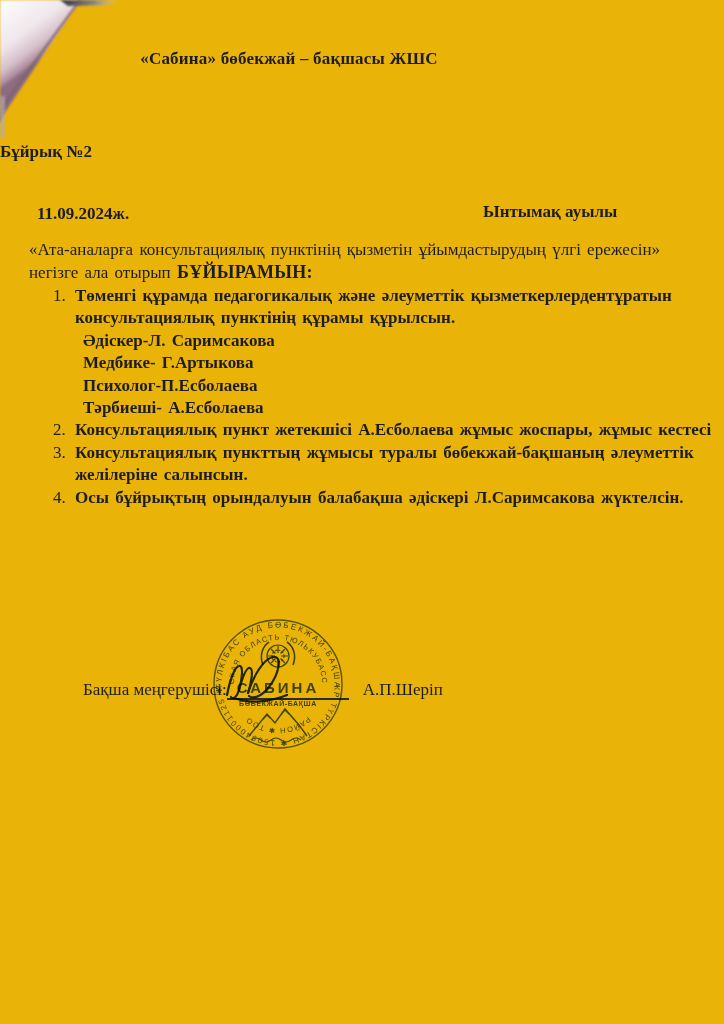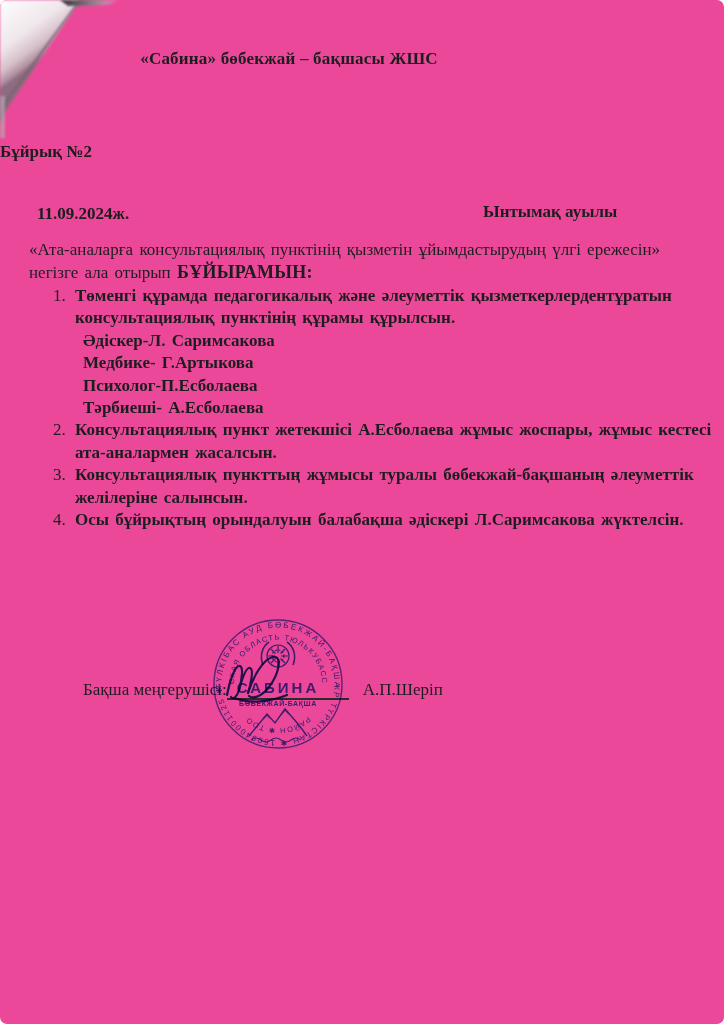--- a/index.html
+++ b/index.html
@@ -1,18 +1,18 @@
 <!DOCTYPE html>
 <html><head>
 <meta charset="utf-8">
 <style>
   html,body{margin:0;padding:0;background:#ffffff;}
   .page{
-    position:relative;width:724px;height:1024px;background:#ec4899;
-    font-family:"Liberation Serif", serif;color:#1d1d1f;overflow:hidden;border-radius:7px;
+    position:relative;width:724px;height:1024px;background:#eab308;
+    font-family:"Liberation Serif", serif;color:#1d1d1f;overflow:hidden;
   }
   .org-name{
     position:absolute;top:49px;left:0;width:578px;text-align:center;
     font-weight:bold;font-size:17px;letter-spacing:.2px;white-space:nowrap;
   }
   .order-no{
     position:absolute;top:142px;left:0;width:576px;
     font-weight:bold;font-size:17px;white-space:nowrap;
   }
   .date{position:absolute;top:204px;left:37px;font-weight:bold;font-size:17px;white-space:nowrap;}
@@ -86,21 +86,20 @@
         <div class="sub">Әдіскер-Л. Саримсакова</div>
         <div class="sub">Медбике- Г.Артыкова</div>
         <div class="sub">Психолог-П.Есболаева</div>
         <div class="sub">Тәрбиеші- А.Есболаева</div>
       </span>
     </div>
     <div class="li">
       <span class="num">2.</span>
       <span class="li-text">
         <div class="ln">Консультациялық пункт жетекшісі А.Есболаева жұмыс жоспары, жұмыс кестесі</div>
-        <div class="ln">ата-аналармен жасалсын.</div>
       </span>
     </div>
     <div class="li">
       <span class="num">3.</span>
       <span class="li-text">
         <div class="ln">Консультациялық пункттың жұмысы туралы бөбекжай-бақшаның әлеуметтік</div>
         <div class="ln">желілеріне салынсын.</div>
       </span>
     </div>
     <div class="li">

